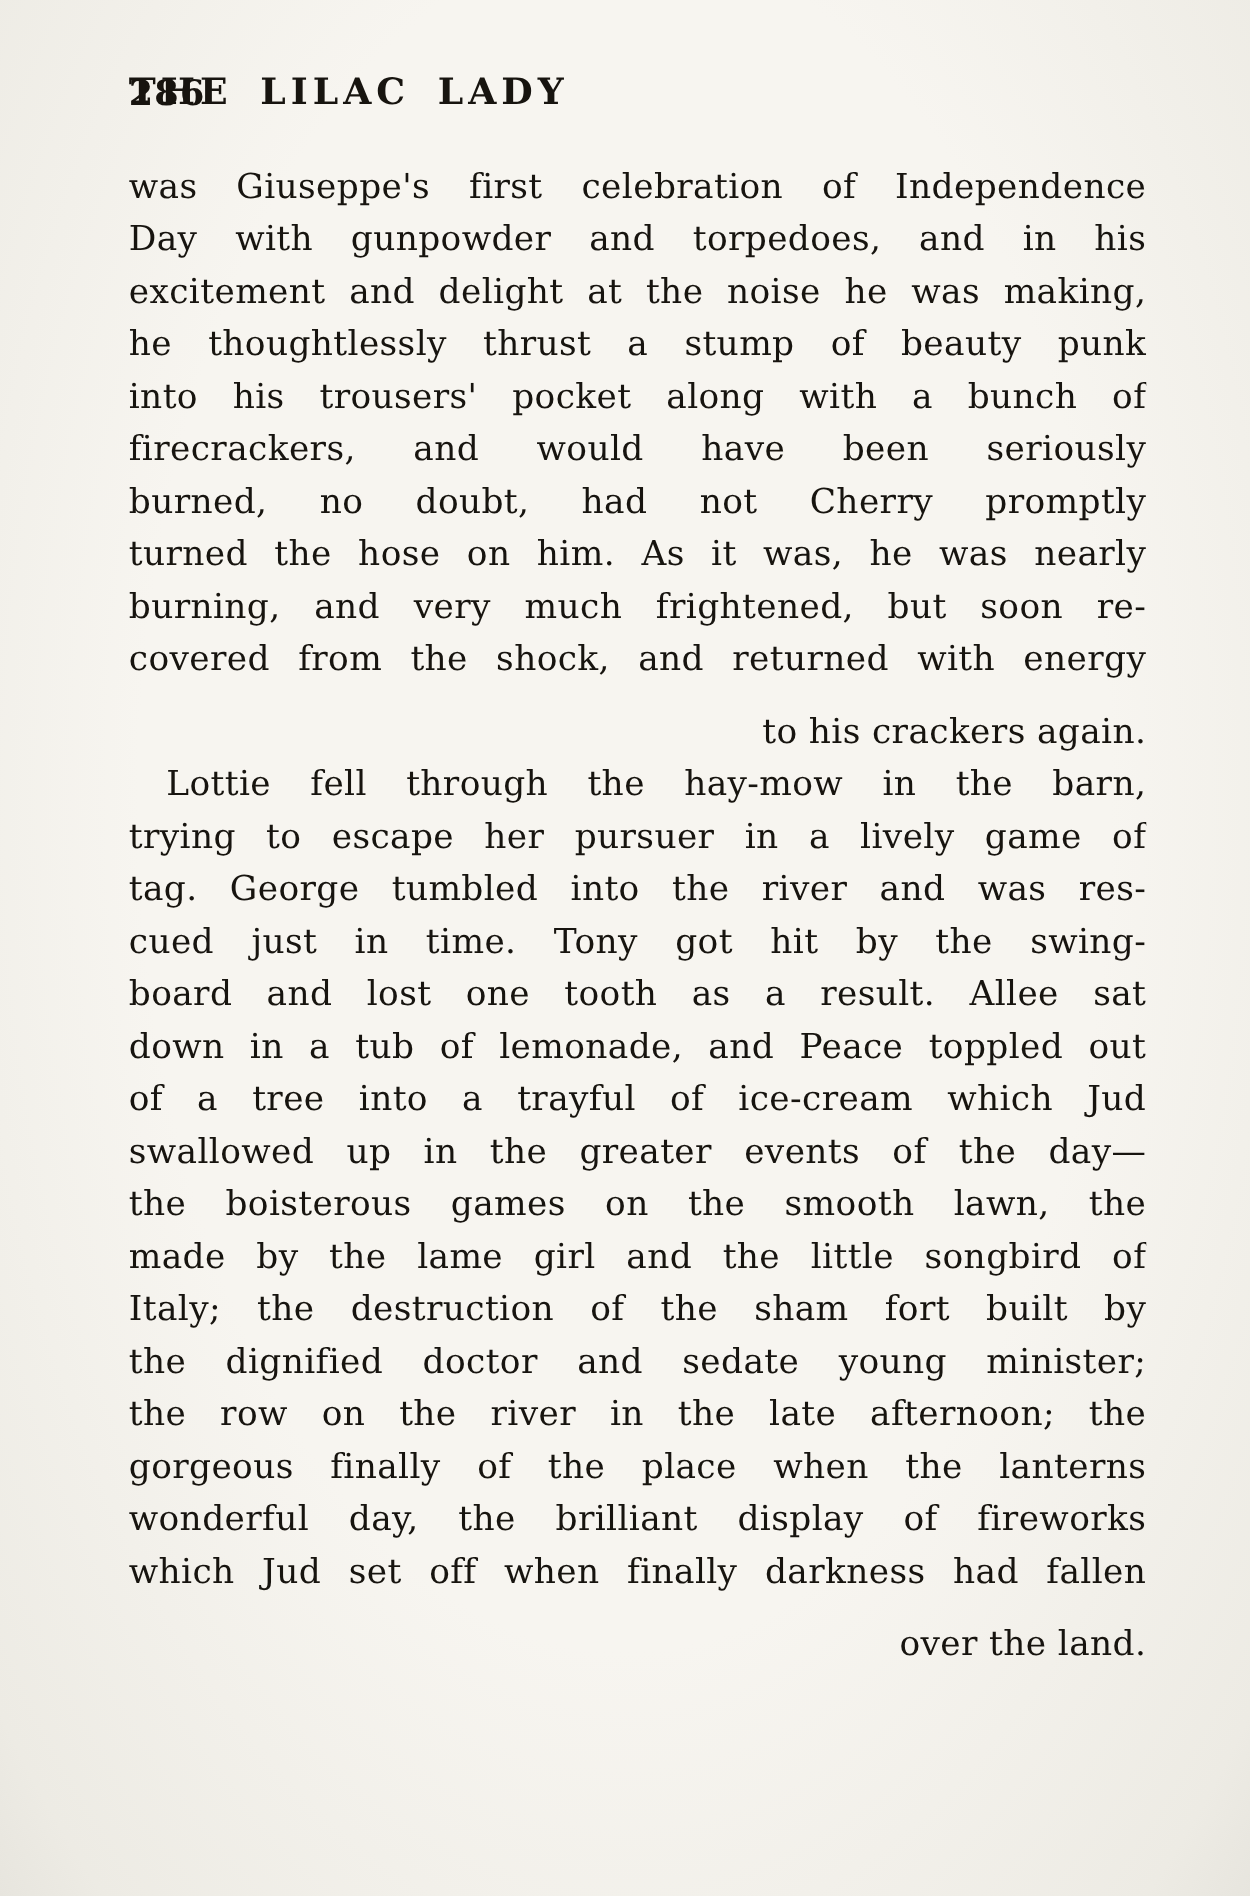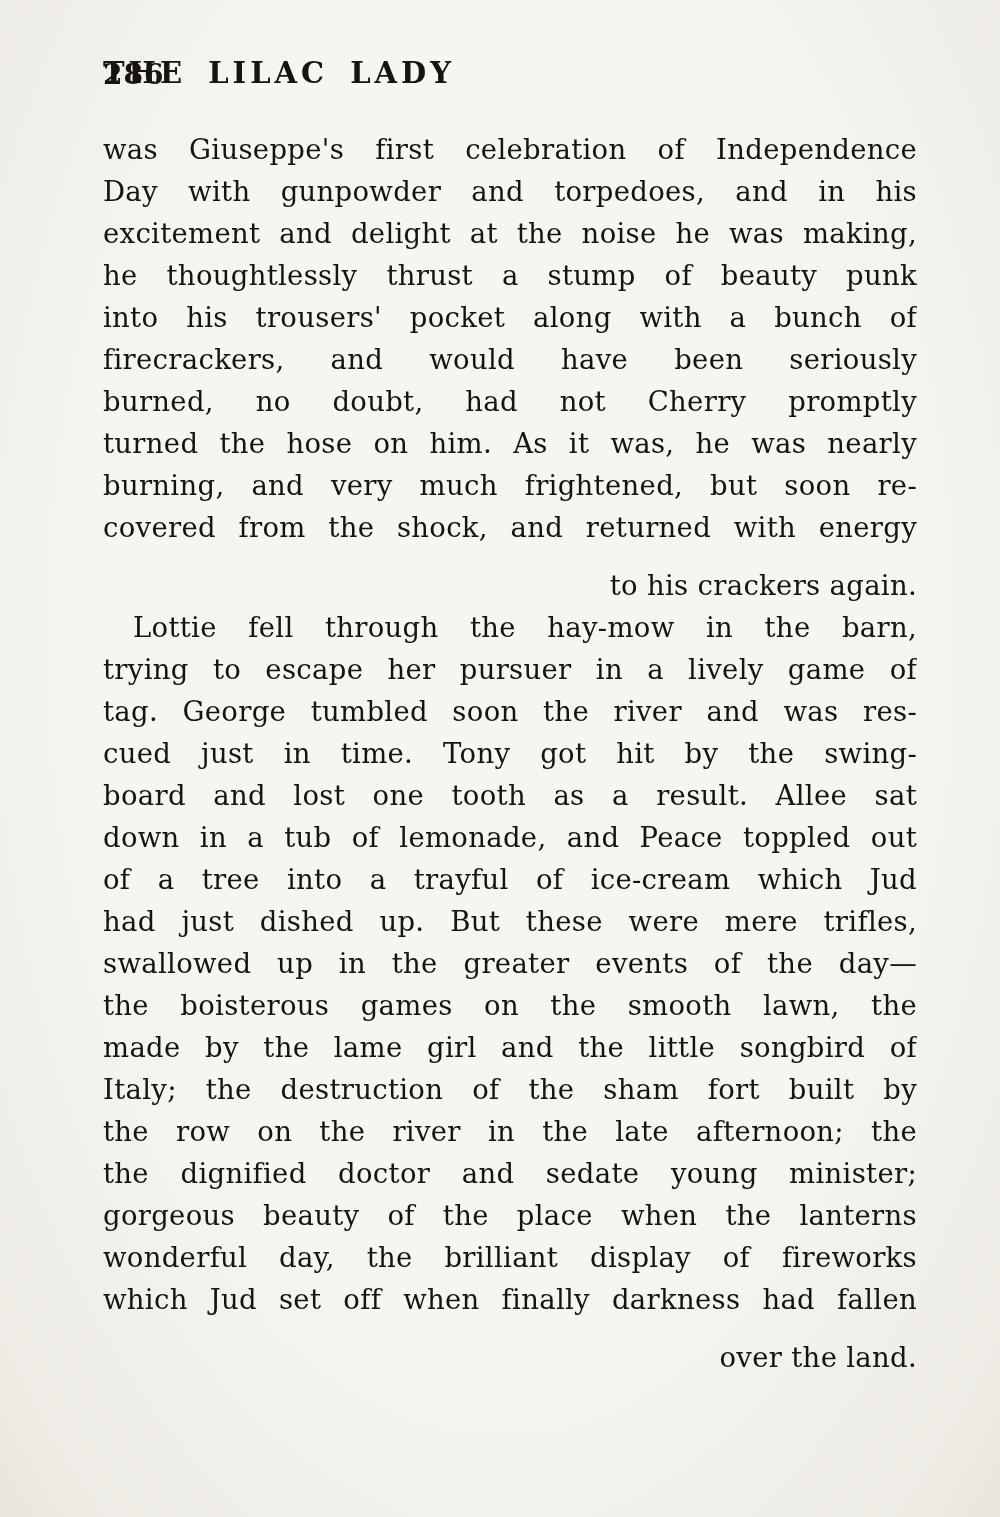--- a/index.html
+++ b/index.html
@@ -91,31 +91,30 @@
         <div class="line">firecrackers, and would have been seriously</div>
         <div class="line">burned, no doubt, had not Cherry promptly</div>
         <div class="line">turned the hose on him. As it was, he was nearly</div>
         <div class="line">burning, and very much frightened, but soon re-</div>
         <div class="line">covered from the shock, and returned with energy</div>
         <div class="line last">to his crackers again.</div>
       </div>
       <div class="paragraph">
         <div class="line first-indent">Lottie fell through the hay-mow in the barn,</div>
         <div class="line">trying to escape her pursuer in a lively game of</div>
-        <div class="line">tag. George tumbled soon the river and was res-</div>
+        <div class="line">tag. George tumbled into the river and was res-</div>
         <div class="line">cued just in time. Tony got hit by the swing-</div>
         <div class="line">board and lost one tooth as a result. Allee sat</div>
         <div class="line">down in a tub of lemonade, and Peace toppled out</div>
         <div class="line">of a tree into a trayful of ice-cream which Jud</div>
-        <div class="line">had just dished up. But these were mere trifles,</div>
         <div class="line">swallowed up in the greater events of the day—</div>
         <div class="line">the boisterous games on the smooth lawn, the</div>
         <div class="line">made by the lame girl and the little songbird of</div>
         <div class="line">Italy; the destruction of the sham fort built by</div>
+        <div class="line">the dignified doctor and sedate young minister;</div>
         <div class="line">the row on the river in the late afternoon; the</div>
-        <div class="line">the dignified doctor and sedate young minister;</div>
-        <div class="line">gorgeous beauty of the place when the lanterns</div>
+        <div class="line">gorgeous finally of the place when the lanterns</div>
         <div class="line">wonderful day, the brilliant display of fireworks</div>
         <div class="line">which Jud set off when finally darkness had fallen</div>
         <div class="line last">over the land.</div>
       </div>
     </div>
 </div>
 
 </body></html>

